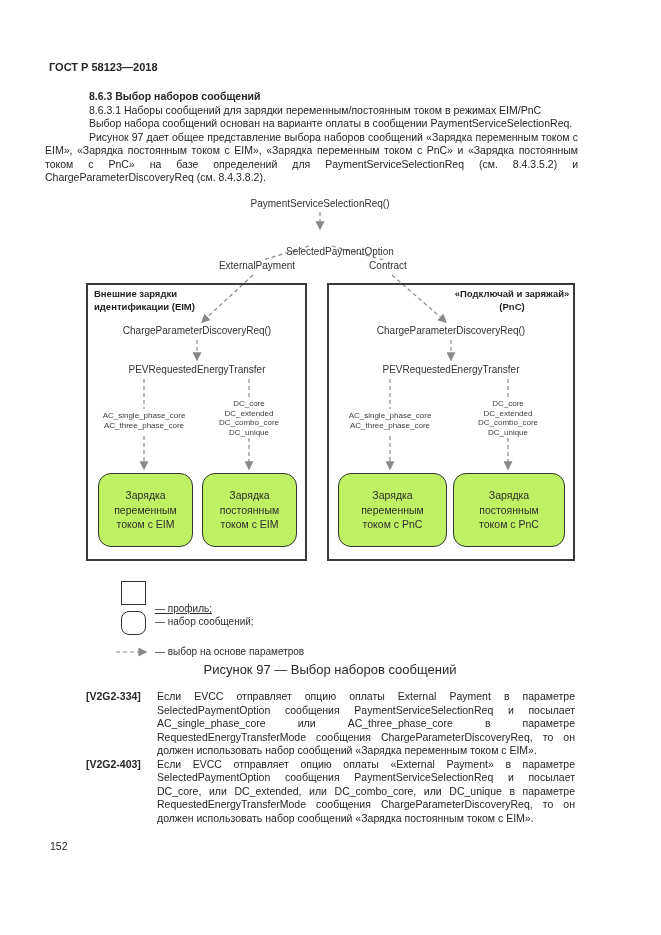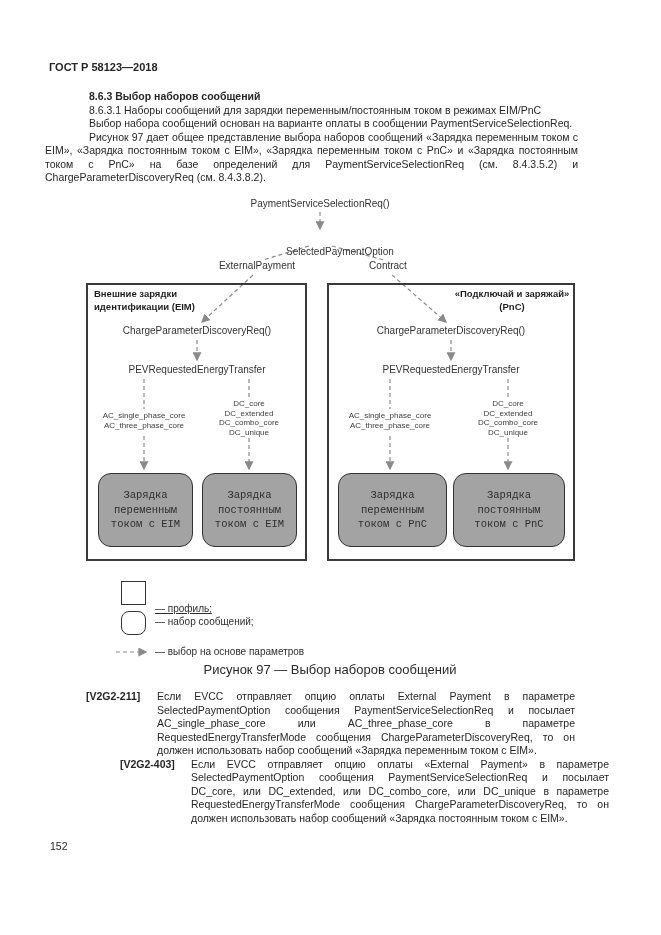--- a/index.html
+++ b/index.html
@@ -30,21 +30,21 @@
   .param span { display:block; }
   .panel {
     position:absolute; border:2px solid #3a3a3a; box-sizing:border-box; background:transparent;
   }
   .panel-title {
     position:absolute; font-weight:bold; font-size:9.5px; line-height:12.5px; color:#1f1f1f;
   }
   .rbox {
     position:absolute; border:1.6px solid #333; border-radius:13px; box-sizing:border-box;
     display:flex; align-items:center; justify-content:center; text-align:center;
-    font-size:10.5px; line-height:14.5px; color:#2e2e2e; background:#a3a3a3;font-family:Liberation Mono, monospace;
+    font-size:10.5px; line-height:14.5px; color:#2e2e2e; background:#bef264;
   }
   .rbox span { display:block; }
   .arrows { position:absolute; left:0; top:0; width:661px; height:490px; }
 
   
   .legend-square {
     position:absolute; left:121px; top:386px; width:25px; height:24px;
     border:1.4px solid #333; box-sizing:border-box; background:#fff;
   }
   .legend-round {
@@ -173,23 +173,23 @@
     <div class="legend-square"></div>
     <div class="legend-label" style="top:408px;text-decoration:underline;">— профиль;</div>
     <div class="legend-round"></div>
     <div class="legend-label" style="top:421px;">— набор сообщений;</div>
     <div class="legend-label" style="top:451px;">— выбор на основе параметров</div>
 
     <div class="caption">Рисунок 97 — Выбор наборов сообщений</div>
   </div>
 
   <div class="req" style="top:690px;">
-    <span class="rid">[V2G2-211]</span>
+    <span class="rid">[V2G2-334]</span>
     <span>Если EVCC отправляет опцию оплаты External Payment в параметре SelectedPaymentOption сообщения PaymentServiceSelectionReq и посылает AC_single_phase_core или AC_three_phase_core в параметре RequestedEnergyTransferMode сообщения ChargeParameterDiscoveryReq, то он должен использовать набор сообщений «Зарядка переменным током с EIM».</span>
   </div>
-  <div class="req" style="top:757.5px;margin-left:34px;">
+  <div class="req" style="top:757.5px;">
     <span class="rid">[V2G2-403]</span>
     <span>Если EVCC отправляет опцию оплаты «External Payment» в параметре SelectedPaymentOption сообщения PaymentServiceSelectionReq и посылает DC_core, или DC_extended, или DC_combo_core, или DC_unique в параметре RequestedEnergyTransferMode сообщения ChargeParameterDiscoveryReq, то он должен использовать набор сообщений «Зарядка постоянным током с EIM».</span>
   </div>
 
   <div class="abs t" style="left:50px; top:840px;">152</div>
 
 </div>
 
 </body></html>

